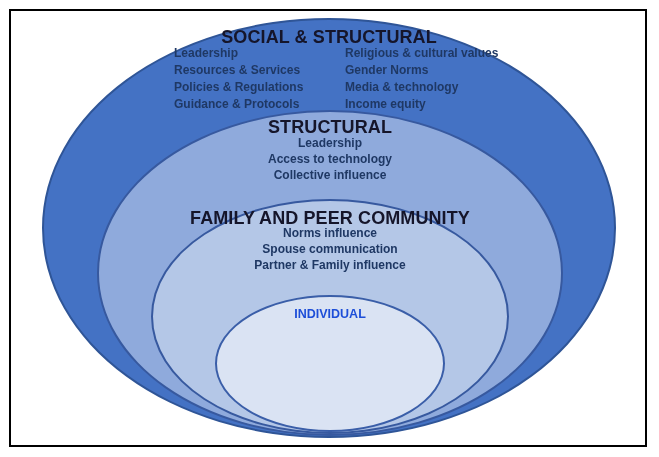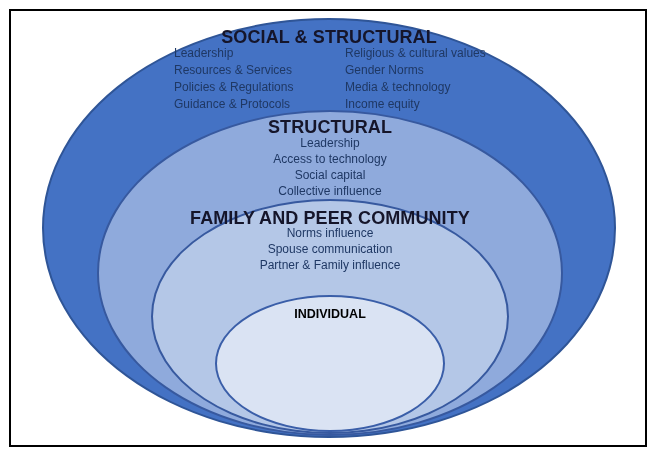--- a/index.html
+++ b/index.html
@@ -34,25 +34,25 @@
     font-size: 18px;
     font-weight: 700;
     color: #15152A;
     letter-spacing: 0.1px;
     white-space: nowrap;
   }
   .t1 { left: 42px;  top: 27px;  width: 574px; }
   .t2 { left: 97px;  top: 117px; width: 466px; }
   .t3 { left: 151px; top: 208px; width: 358px; }
   .t4 { position: absolute; left: 0; top: 10px; width: 100%; text-align: center;
-        font-size: 12.5px; font-weight: 700; color: #000000; white-space: nowrap; }
+        font-size: 12.5px; font-weight: 700; color: #1d4ed8; white-space: nowrap; }
 
   .item {
     font-size: 12px;
-    font-weight: 400;
+    font-weight: 700;
     color: #1F3864;
     white-space: nowrap;
   }
   .cols-layer { position: absolute; left: 0; top: 0; width: 659px; height: 0; }
   .col { position: absolute; top: 45px; }
   .col .item { height: 17px; line-height: 17px; text-align: left; }
   .col-left  { left: 174px; }
   .col-right { left: 345px; }
 
   .center-list { position: absolute; text-align: center; }
@@ -83,21 +83,20 @@
       <div class="item">Media &amp; technology</div>
       <div class="item">Income equity</div>
     </div>
   </div>
 
   <div class="ellipse e2" style="background-color: rgb(143, 170, 220);"></div>
   <div class="level-title t2">STRUCTURAL</div>
   <div class="center-list cl2">
     <div class="item">Leadership</div>
     <div class="item">Access to technology</div>
-    <div class="item">Social capital</div>
     <div class="item">Collective influence</div>
   </div>
 
   <div class="ellipse e3" style="background-color: rgb(180, 199, 231);"></div>
   <div class="level-title t3">FAMILY AND PEER COMMUNITY</div>
   <div class="center-list cl3">
     <div class="item">Norms influence</div>
     <div class="item">Spouse communication</div>
     <div class="item">Partner &amp; Family influence</div>
   </div>

